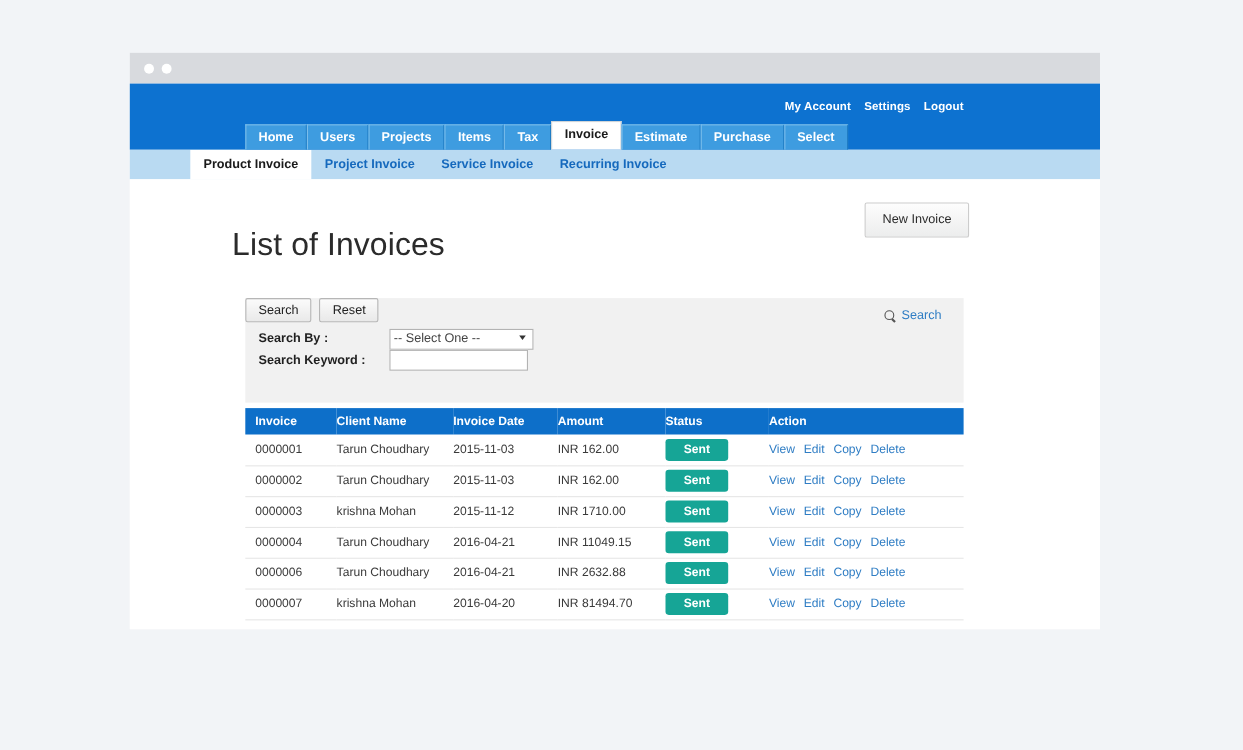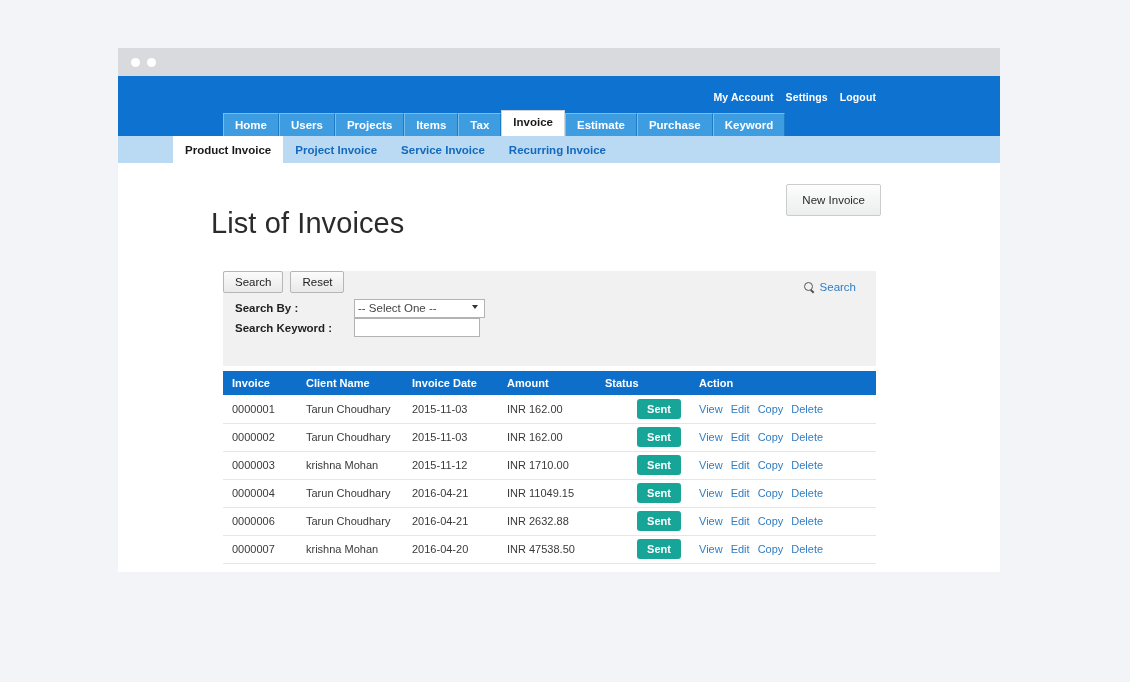--- a/index.html
+++ b/index.html
@@ -270,24 +270,23 @@
   .col-action  { width: 177px; }
 
   .status-badge {
     display: inline-block;
     background: #16a596;
     color: #ffffff;
     font-size: 11px;
     font-weight: bold;
     border-radius: 3px;
     padding: 4px 0;
-    width: 44px;
+    width: 57px;
     text-align: center;
     cursor: pointer;
-    margin-left: 32px;
   }
   .action-links { display: flex; gap: 8px; }
   .action-links a {
     color: #2f7dc4;
     font-size: 11px;
     cursor: pointer;
   }
 </style>
 </head>
 <body>
@@ -308,21 +307,21 @@
 
     <nav id="main-nav">
       <div class="nav-tab">Home</div>
       <div class="nav-tab">Users</div>
       <div class="nav-tab">Projects</div>
       <div class="nav-tab">Items</div>
       <div class="nav-tab">Tax</div>
       <div class="nav-tab active">Invoice</div>
       <div class="nav-tab">Estimate</div>
       <div class="nav-tab">Purchase</div>
-      <div class="nav-tab">Keyword</div>
+      <div class="nav-tab">Select</div>
     </nav>
   </div>
 
   <div id="sub-nav">
     <div class="subnav-item active">Product Invoice</div>
     <div class="subnav-item">Project Invoice</div>
     <div class="subnav-item">Service Invoice</div>
     <div class="subnav-item">Recurring Invoice</div>
   </div>
 
@@ -444,21 +443,21 @@
                 <a>Edit</a>
                 <a>Copy</a>
                 <a>Delete</a>
               </div>
             </td>
           </tr>
           <tr>
             <td class="col-invoice">0000007</td>
             <td class="col-client">krishna Mohan</td>
             <td class="col-date">2016-04-20</td>
-            <td class="col-amount">INR 47538.50</td>
+            <td class="col-amount">INR 81494.70</td>
             <td class="col-status"><span class="status-badge">Sent</span></td>
             <td class="col-action">
               <div class="action-links">
                 <a>View</a>
                 <a>Edit</a>
                 <a>Copy</a>
                 <a>Delete</a>
               </div>
             </td>
           </tr>

